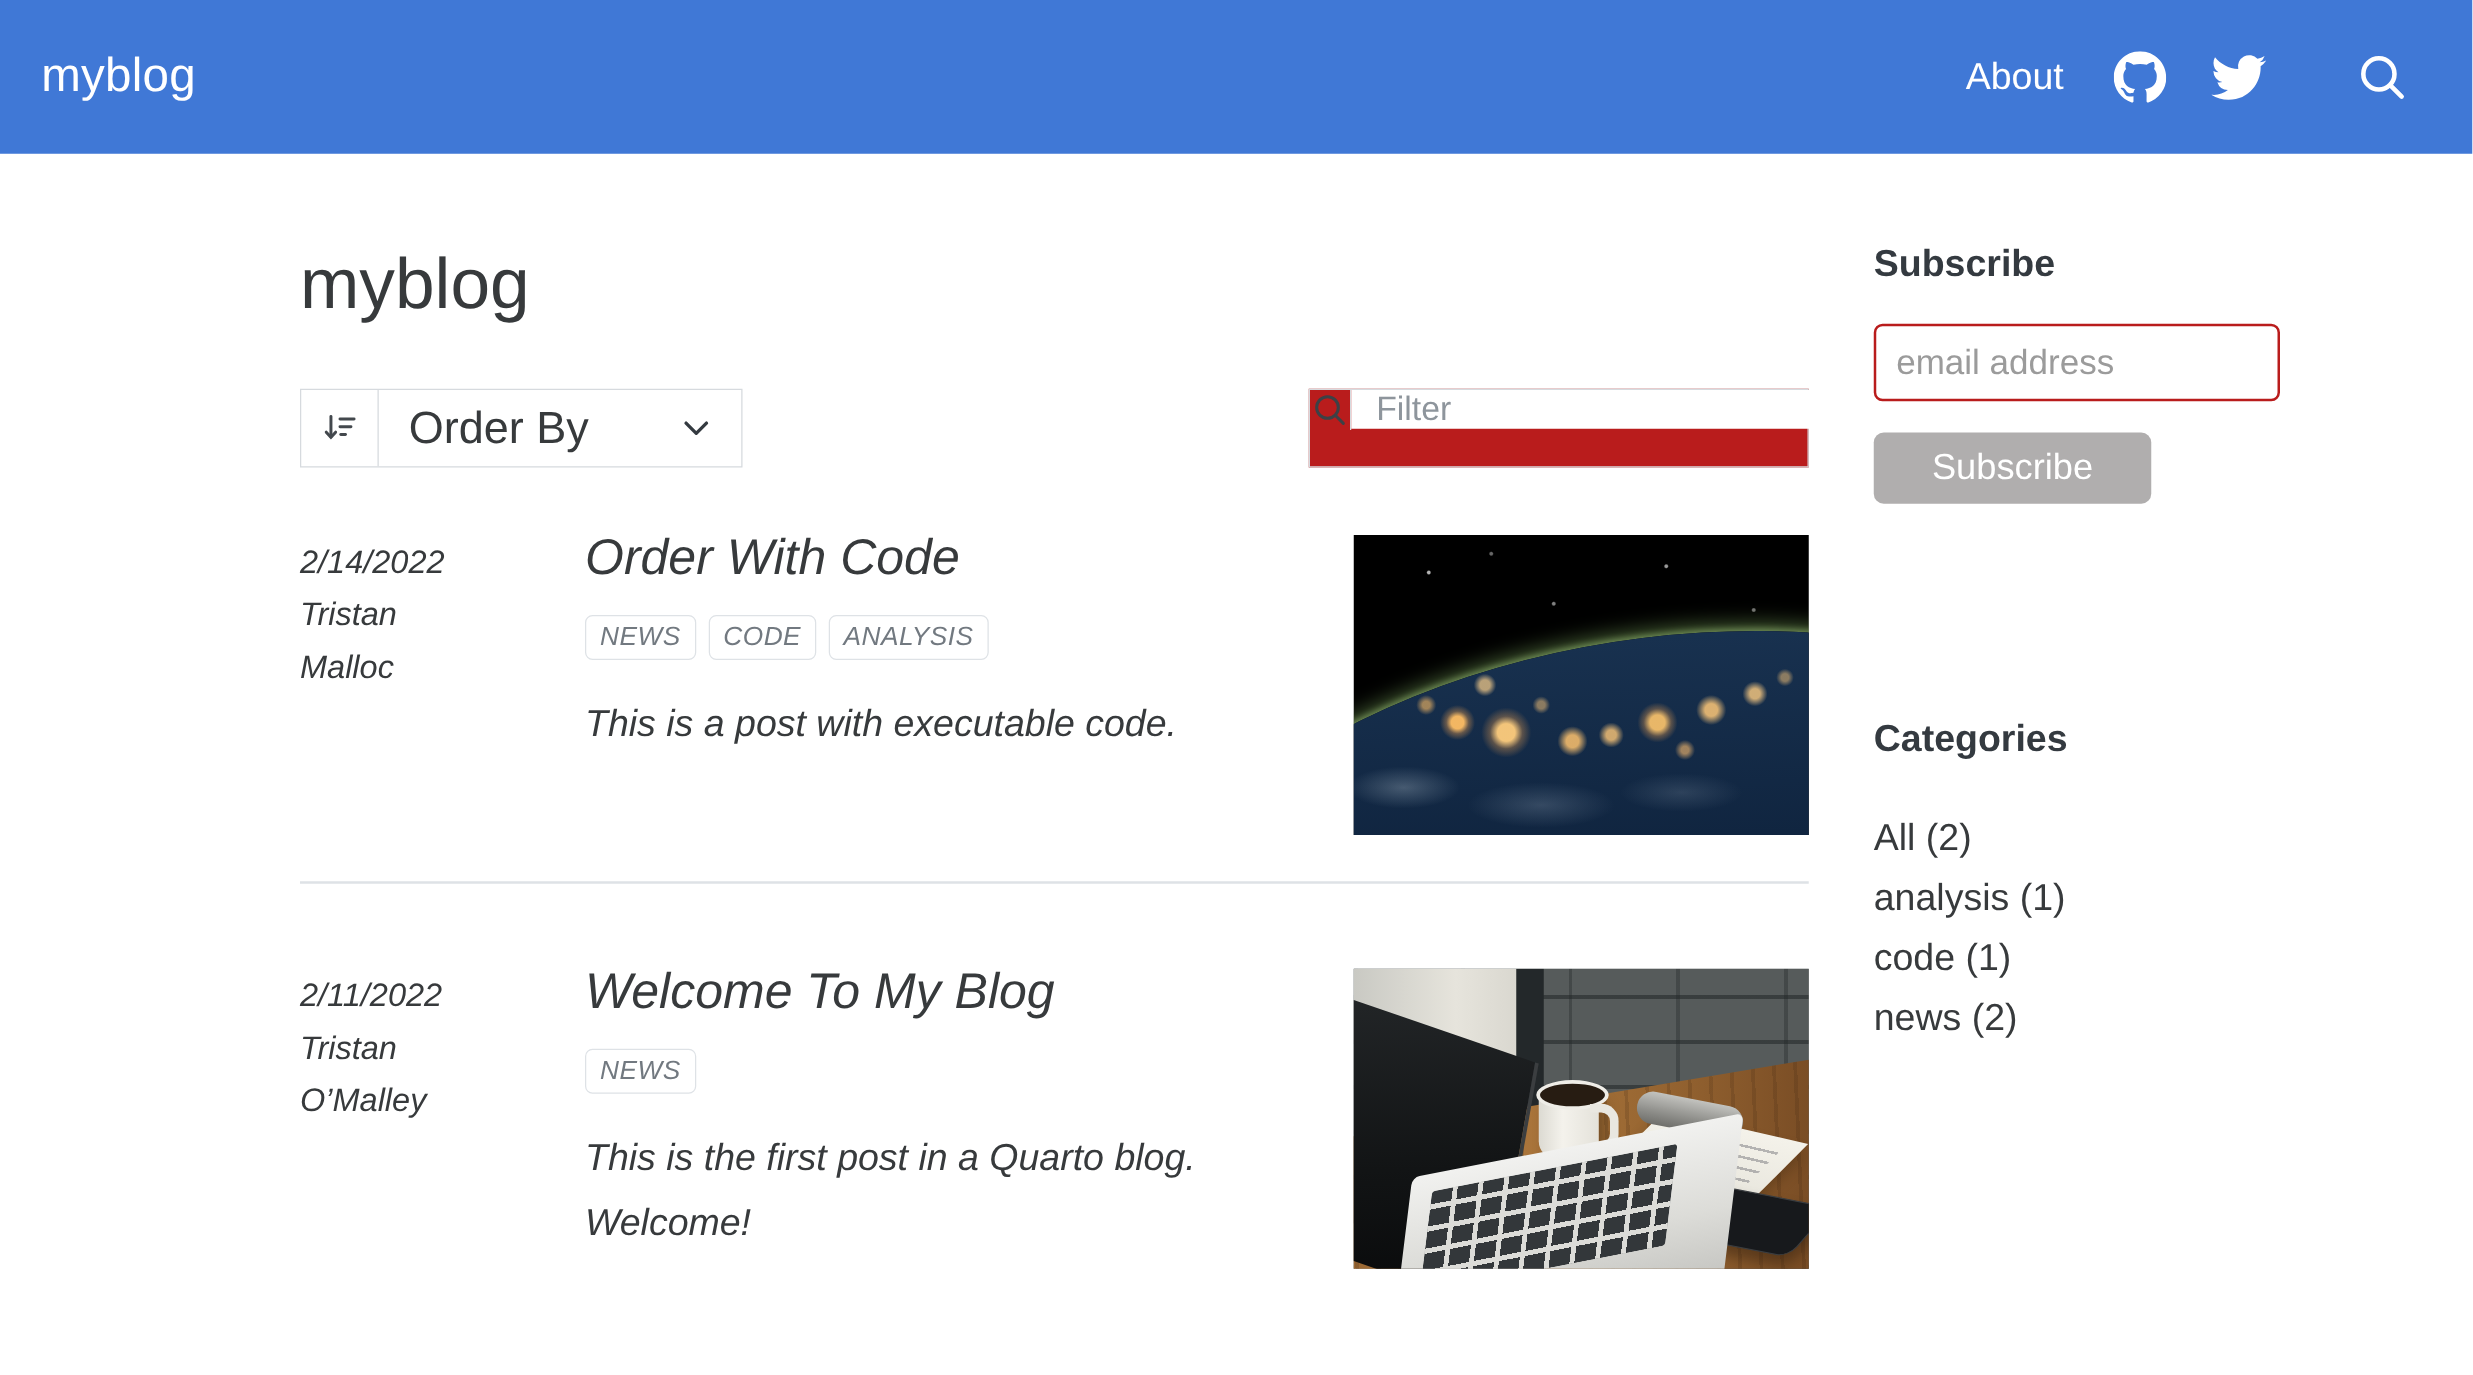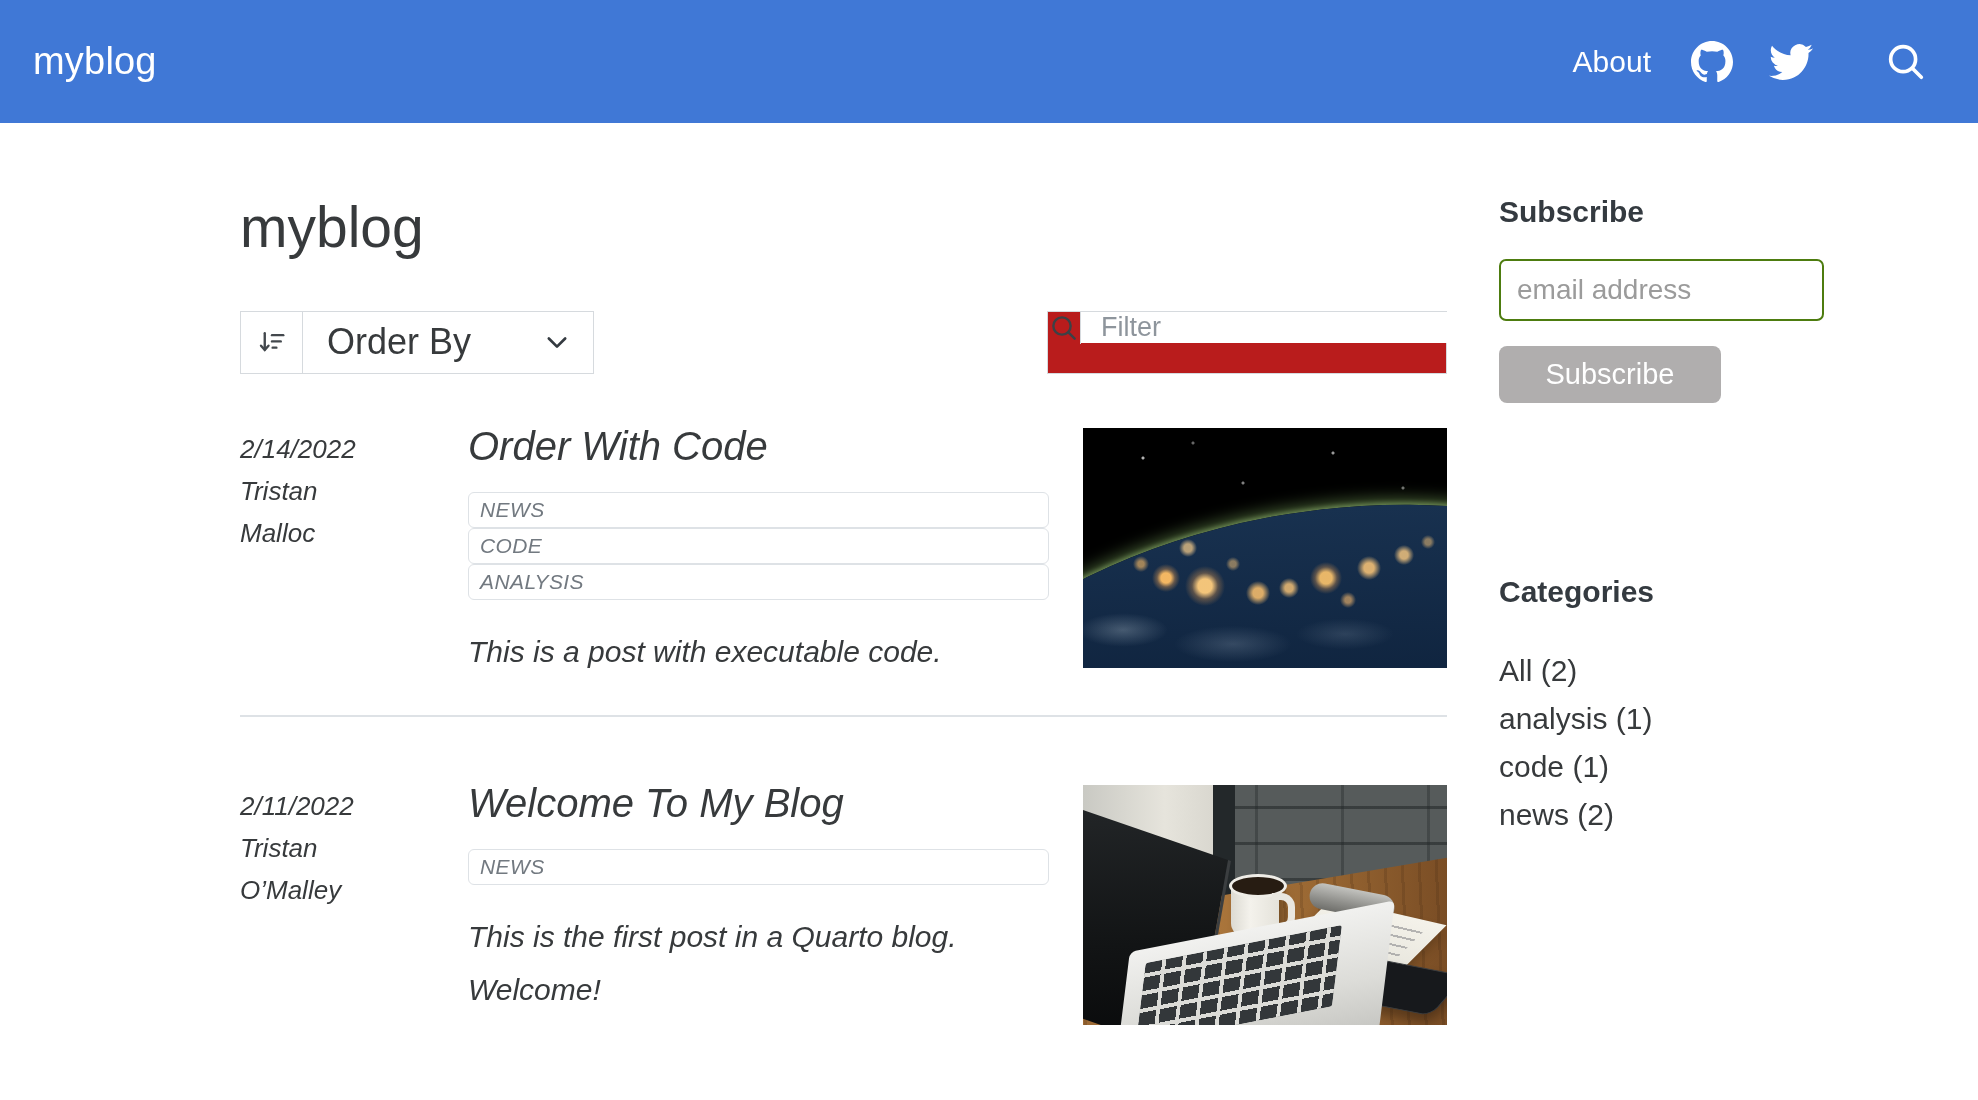--- a/index.html
+++ b/index.html
@@ -122,21 +122,21 @@
   .post-meta { padding-right: 78px; font-size: 26px; line-height: 1.62; color: #373a3c; }
   .post-body { padding-right: 24px; }
   .post-title {
     font-size: 40px;
     font-weight: 400;
     color: #373a3c;
     line-height: 1.2;
     margin-top: -6px;
     cursor: pointer;
   }
-  .post-tags { margin-top: 22px; display: flex; flex-direction: column; }
+  .post-tags { margin-top: 22px; display: flex; }
   .tag {
     display: inline-flex;
     align-items: center;
     border: 1px solid #dee2e6;
     border-radius: 6px;
     padding: 5px 11px;
     margin-right: 10px;
     font-size: 21px;
     letter-spacing: .4px;
     color: #727980;
@@ -315,21 +315,21 @@
     border-radius: 10px;
     border: 1px solid #3a3d40;
     box-shadow: 6px 8px 10px rgba(30,18,8,.4);
   }
 
   
   .sb-heading { font-size: 30px; font-weight: 700; color: #343a40; }
   .email-input {
     margin-top: 30px;
     width: 325px; height: 62px;
-    border: 2px solid #4d7c0f;
+    border: 2px solid #b91c1c;
     border-radius: 7px;
     font-family: "Liberation Sans", "DejaVu Sans", sans-serif;
     font-size: 28px;
     color: #373a3c;
     padding: 0 16px;
     outline: none;
   }
   .email-input::placeholder { color: #9b9b9b; opacity: 1; }
   .subscribe-btn {
     margin-top: 25px;

